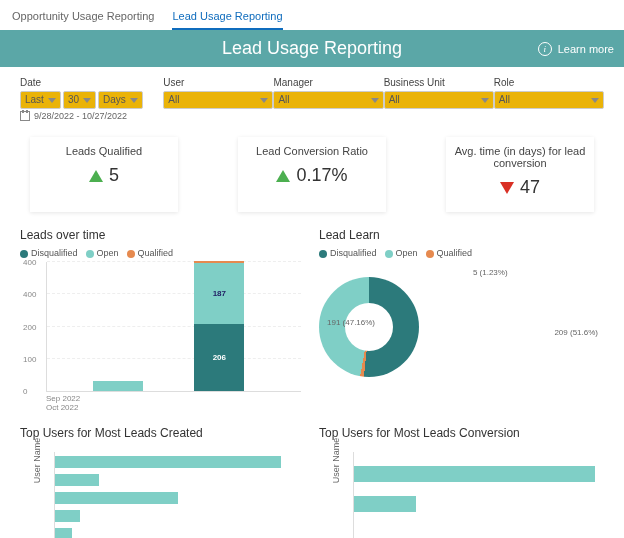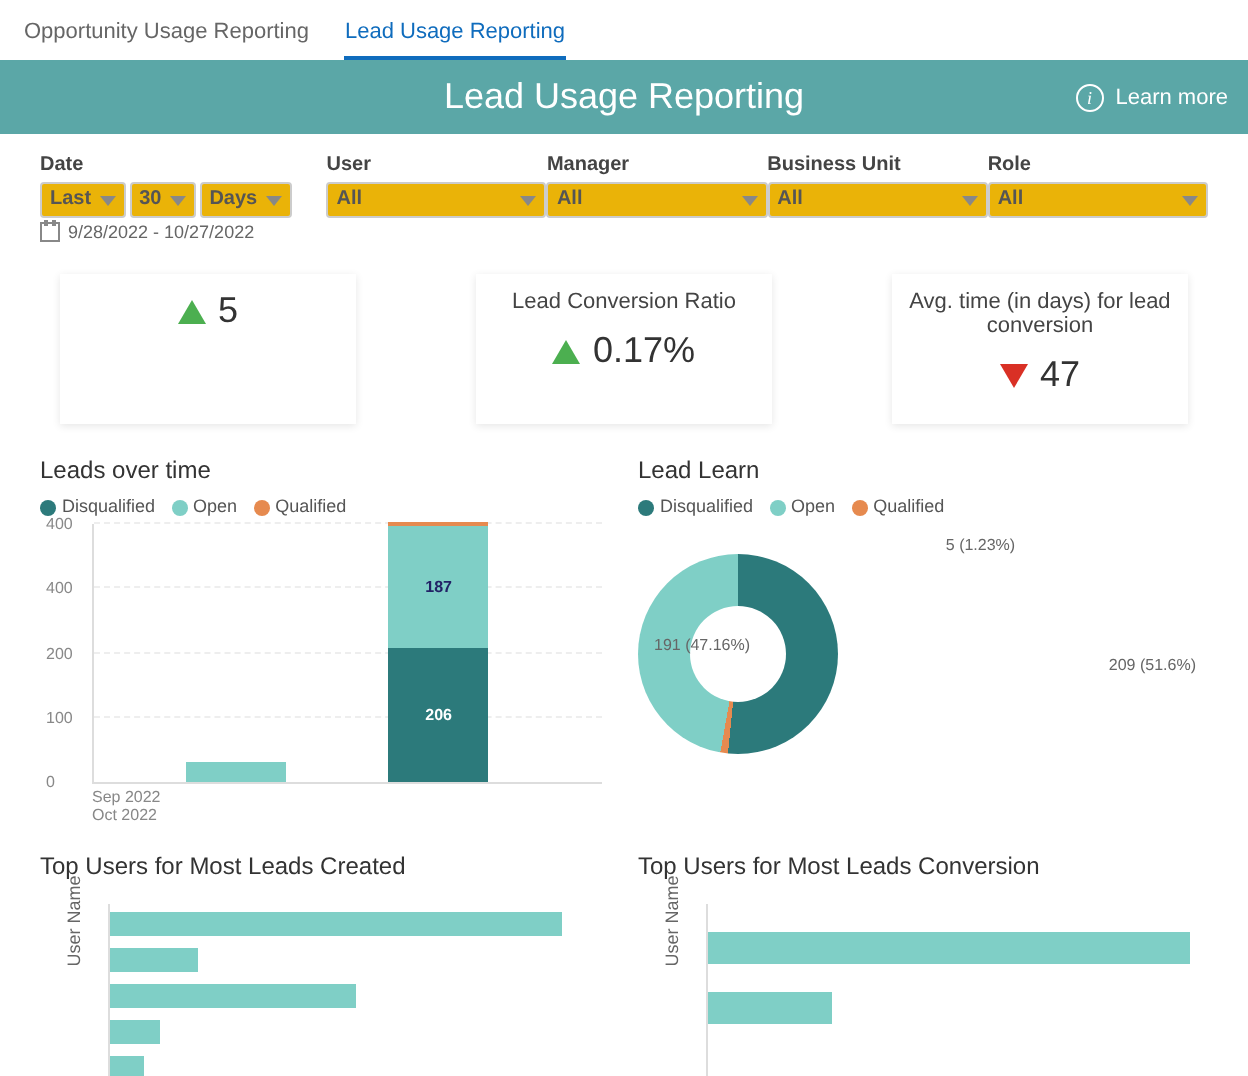--- a/index.html
+++ b/index.html
@@ -3,21 +3,21 @@
 <meta charset="utf-8">
 <style>
   * { box-sizing: border-box; margin: 0; padding: 0; }
   body { font-family: "Segoe UI", Arial, sans-serif; font-size: 12px; color: #333; background:#fff; width:624px; }
   .tabs { display:flex; gap:18px; font-size:11px; padding:6px 12px 0 12px; }
   .tab { color:#666; padding:4px 0 6px 0; cursor:pointer; }
   .tab.active { color:#0f6cbd; border-bottom:2px solid #0f6cbd; }
   .banner { background:#5ba7a7; color:#fff; font-size:18px; font-weight:300; text-align:center; padding:8px 0; position:relative; }
   .learnmore { position:absolute; right:10px; top:50%; transform:translateY(-50%); font-size:11px; display:flex; align-items:center; gap:6px; cursor:pointer; }
   .info-icon { width:14px;height:14px;border:1.5px solid #fff;border-radius:50%;display:inline-flex;align-items:center;justify-content:center;font-size:9px;font-style:italic;font-family:Georgia,serif; }
-  .filters { display:flex; padding:10px 20px 2px 20px; font-size:10px; color:#444;font-weight:bold; }
+  .filters { display:flex; padding:10px 20px 2px 20px; font-size:10px; color:#444; }
   .filter { flex:1; }
   .filter-label { display:block; margin-bottom:3px; }
   .fsel { display:flex; gap:2px; }
   .sel { border:1px solid #ccc; border-radius:2px; height:18px; font-size:10px; padding:2px 16px 2px 4px; color:#555; background:#eab308; position:relative; min-width:50px; }
   .sel.wide { width:100%; }
   .sel::after { content:""; position:absolute; right:4px; top:6px; border-left:4px solid transparent; border-right:4px solid transparent; border-top:5px solid #888; }
   .daterow { padding:0 20px 8px 20px; font-size:9px; color:#666; display:flex; gap:4px; }
   .cal-icon { width:10px;height:10px;border:1px solid #888;position:relative; }
   .cal-icon::before { content:"";position:absolute;top:-2px;left:1px;width:2px;height:3px;background:#888; }
   .cal-icon::after { content:"";position:absolute;top:-2px;right:1px;width:2px;height:3px;background:#888; }
@@ -95,20 +95,21 @@
     <div class="sel wide">All</div>
   </div>
 </div>
 <div class="daterow">
   <span class="cal-icon"></span>
   <span>9/28/2022 - 10/27/2022</span>
 </div>
 
 <div class="kpis">
   <div class="kpi">
+    <div class="kpi-title">Leads Qualified</div>
     <div class="kpi-val">
         <span class="tri-up"></span>
         <span>5</span>
       </div>
   </div>
   <div class="kpi">
     <div class="kpi-title">Lead Conversion Ratio</div>
     <div class="kpi-val">
         <span class="tri-up"></span>
         <span>0.17%</span>

